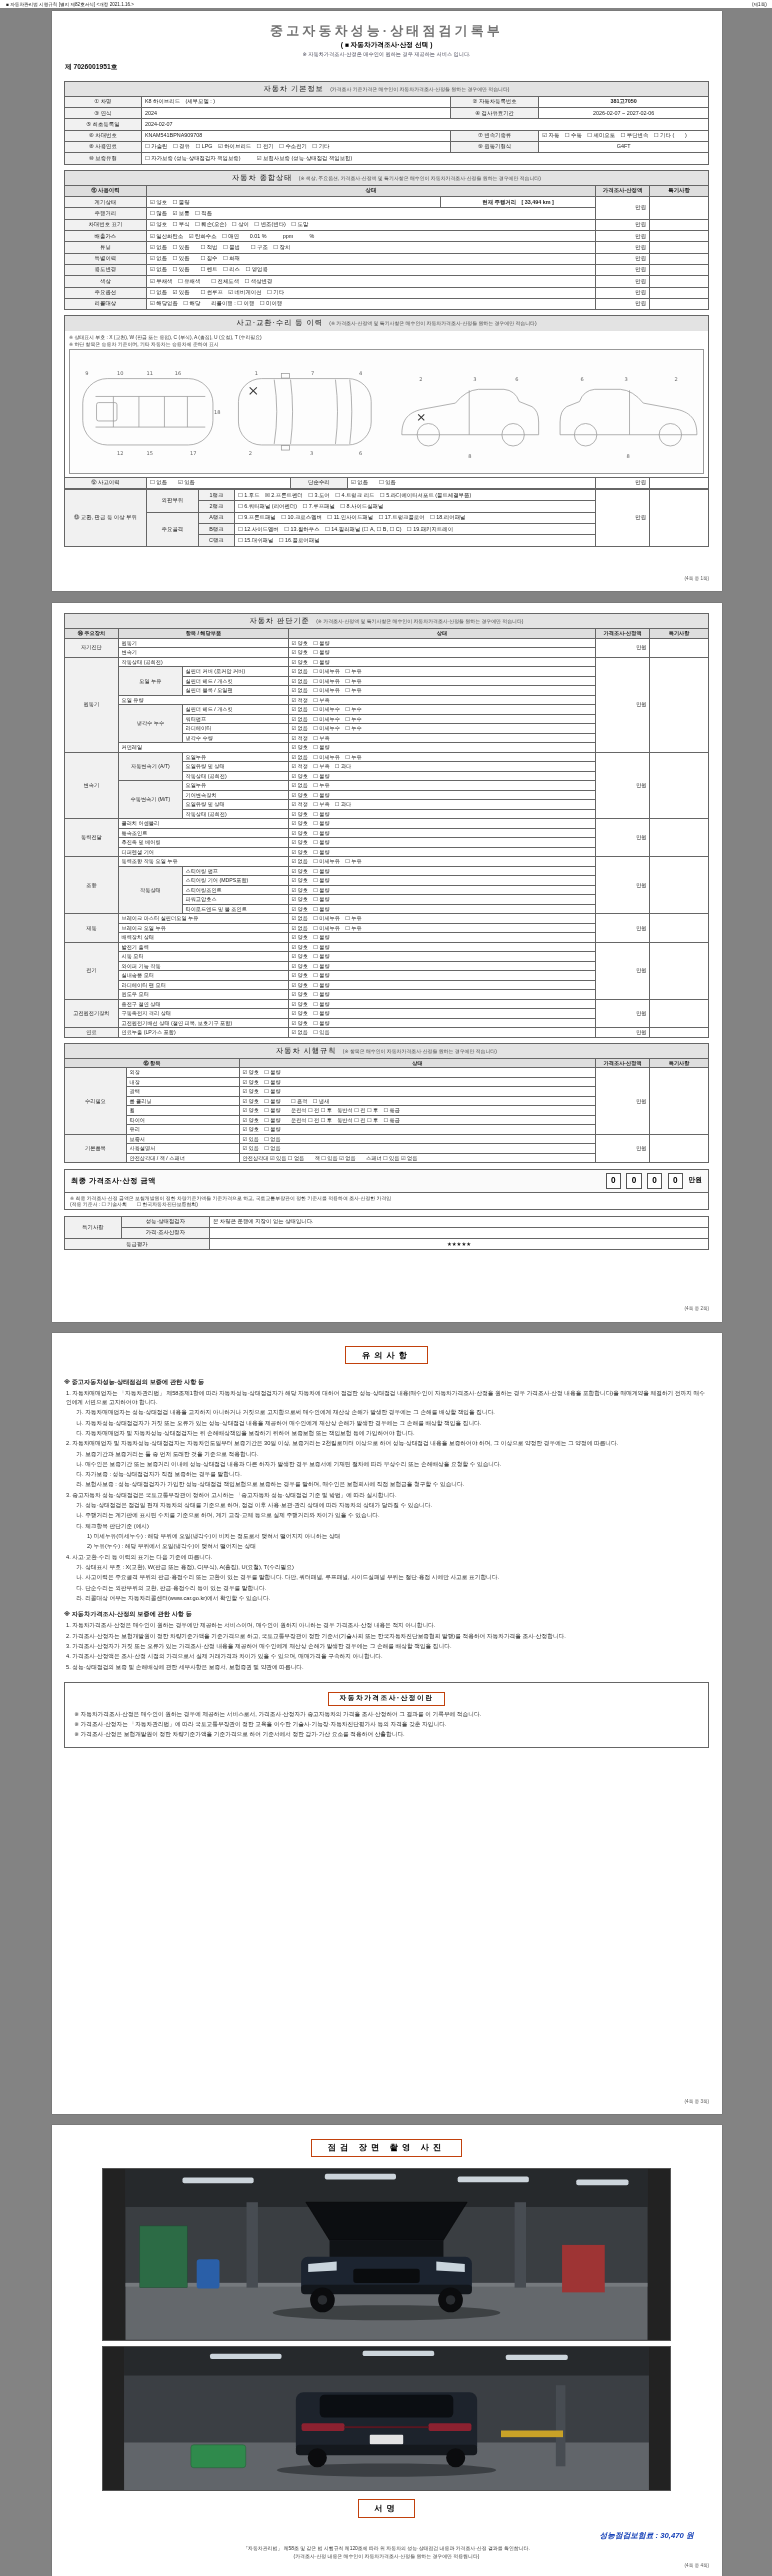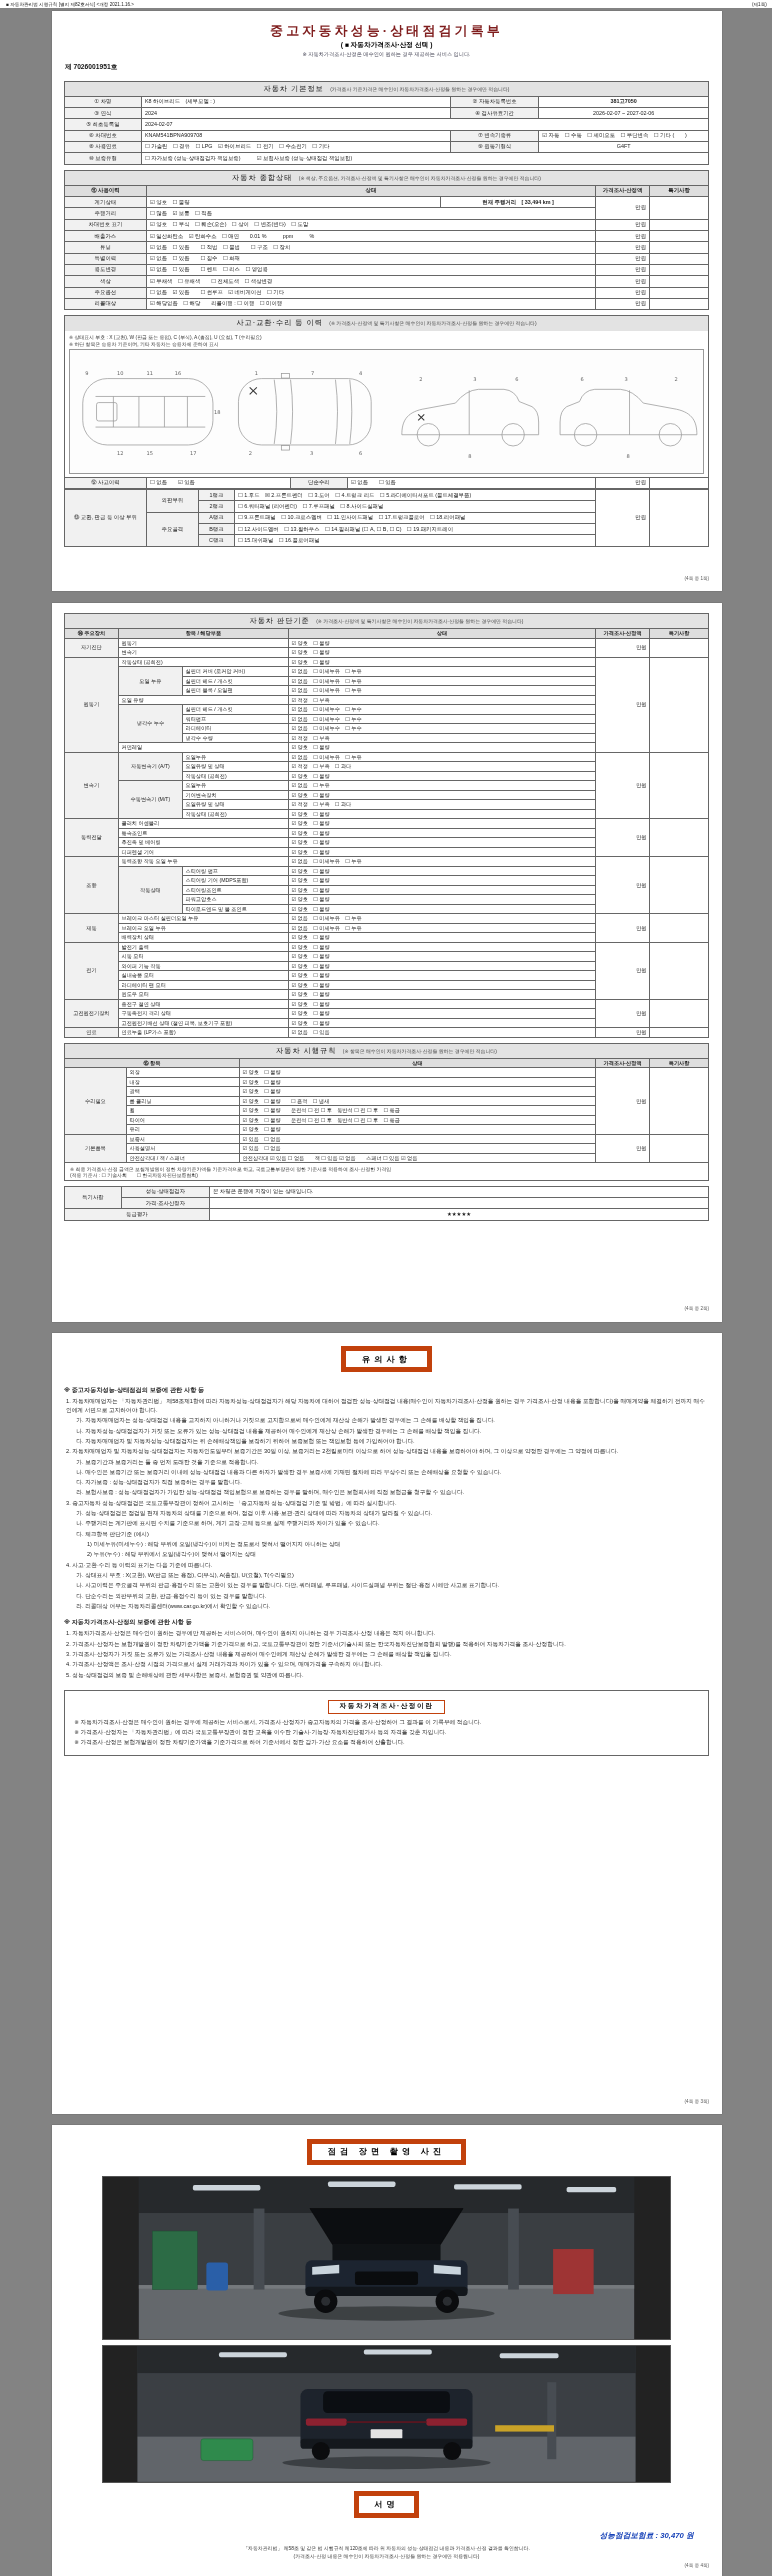--- a/index.html
+++ b/index.html
@@ -3,21 +3,21 @@
 <meta charset="utf-8">
 <style>
   html,body{margin:0;padding:0;}
   body{width:773px;min-height:2576px;background:#838383;font-family:"Liberation Sans","DejaVu Sans",sans-serif;}
   .topstrip{background:#ffffff;height:8.2px;font-size:4.6px;color:#222;padding:1px 6.2px;box-sizing:border-box;display:flex;justify-content:space-between;align-items:center;}
   .canvas{padding-top:3.1px;}
   .page{width:670px;margin:0 auto 11.3px auto;background:#ffffff;box-sizing:border-box;padding:10.3px 12.4px;overflow:hidden;display:flex;flex-direction:column;box-shadow:0 0 1px rgba(0,0,0,.4);}
   .p1{height:580px;} .p2{height:719px;} .p3{height:781px;} .p4{height:453px;}
   
   .doc-head{text-align:center;margin-bottom:3.1px;}
-  .doc-title{font-size:13px;font-weight:bold;letter-spacing:3.1px;color:#7f1d1d;}
+  .doc-title{font-size:13px;font-weight:bold;letter-spacing:3.1px;color:#737373;}
   .doc-sub{font-size:6.7px;font-weight:bold;margin-top:1.5px;}
   .doc-note{font-size:5.2px;color:#445;margin-top:1px;}
   .doc-no{font-size:6.7px;font-weight:bold;color:#111;margin:2.1px 0 3.1px 1px;text-align:left;}
   
   .secbar{border:0.5px solid #666;border-bottom:none;background:#e3e3e3;text-align:center;padding:2.1px 3.1px;margin-top:5.2px;}
   .sect{font-size:7.2px;font-weight:normal;letter-spacing:1px;color:#111;}
   .secnote{font-size:4.9px;color:#444;margin-left:4.1px;font-weight:normal;}
   
   table.ft{width:100%;border-collapse:collapse;table-layout:fixed;}
   table.ft td{border:0.5px solid #666;padding:1.5px 3.1px;font-size:5.4px;color:#1c1c1c;line-height:1.35;word-break:keep-all;}
@@ -33,21 +33,21 @@
   .accbody{border-left:0.5px solid #666;border-right:0.5px solid #666;padding:2.1px 4.1px 0 4.1px;}
   .legend{font-size:4.9px;color:#333;margin:1px 0;}
   .diagwrap{border:0.5px solid #999;margin:2.1px 0 3.1px 0;background:#fdfdfd;}
   
   .price-row{border:0.5px solid #666;margin-top:5.2px;display:flex;align-items:center;padding:3.1px 6.2px;background:#fafafa;}
   .price-label{font-size:7.2px;font-weight:bold;letter-spacing:0.5px;flex:1;}
   .digit{display:inline-block;width:13.4px;height:14.4px;line-height:14.4px;border:0.5px solid #555;background:#fff;text-align:center;font-size:8.2px;font-weight:bold;margin:0 1.5px;}
   .price-unit{font-size:6.7px;font-weight:bold;margin-left:4.1px;}
   .price-note{border:0.5px solid #666;border-top:none;padding:2.1px 5.2px;font-size:4.9px;color:#333;}
   
-  .boxtitle{border:5px solid #c2410c;display:block;margin:3.1px auto 6.2px auto;padding:2.6px 15.5px;text-align:left;font-size:8.2px;font-weight:bold;letter-spacing:4.1px;width:max-content;background:#fff;}
+  .boxtitle{border:1px solid #c2410c;display:block;margin:3.1px auto 6.2px auto;padding:2.6px 15.5px;text-align:left;font-size:8.2px;font-weight:bold;letter-spacing:4.1px;width:max-content;background:#fff;}
   .nl{font-size:5.7px;color:#1d1d1d;line-height:1.55;margin:1.5px 0;}
   .nl.h{font-weight:bold;font-size:6.2px;margin:6.2px 0 2.6px 0;}
   .nl.p{padding-left:2.1px;}
   .nl.i1{padding-left:12.4px;}
   .nl.i2{padding-left:23px;}
   .pricing-box{border:0.5px solid #666;margin-top:9.3px;padding:5.2px 7.2px 6.2px 7.2px;}
   .pricing-box .boxtitle{border-width:0.5px;margin-bottom:4.1px;font-size:6.7px;letter-spacing:1.5px;padding:1.5px 10.3px;}
   
   .photo{display:block;margin:5.2px auto 0 auto;border:0.5px solid #555;background:#222;}
   
@@ -635,20 +635,30 @@
             <td>사용설명서</td>
             <td>☑ 있음　☐ 없음</td>
           </tr>
           <tr>
             <td>안전삼각대 / 잭 / 스패너</td>
             <td>안전삼각대 ☑ 있음 ☐ 없음　　잭 ☐ 있음 ☑ 없음　　스패너 ☐ 있음 ☑ 없음</td>
           </tr>
         </tbody>
     </table>
 
+    <div class="price-row">
+      <span class="price-label">최종 가격조사·산정 금액</span>
+      <span>
+        <span class="digit">0</span>
+        <span class="digit">0</span>
+        <span class="digit">0</span>
+        <span class="digit">0</span>
+      </span>
+      <span class="price-unit">만원</span>
+    </div>
     <div class="price-note">
       <div>※ 최종 가격조사·산정 금액은 보험개발원이 정한 차량기준가액을 기준가격으로 하고, 국토교통부장관이 정한 기준서를 적용하여 조사·산정한 가격임</div>
       <div>(적용 기준서 :  ☐ 기술사회　　☐ 한국자동차진단보증협회)</div>
     </div>
 
     <table class="ft" style="margin-top:5.2px">
       <colgroup>
           <col style="width:57px">
           <col style="width:88px">
           <col>

